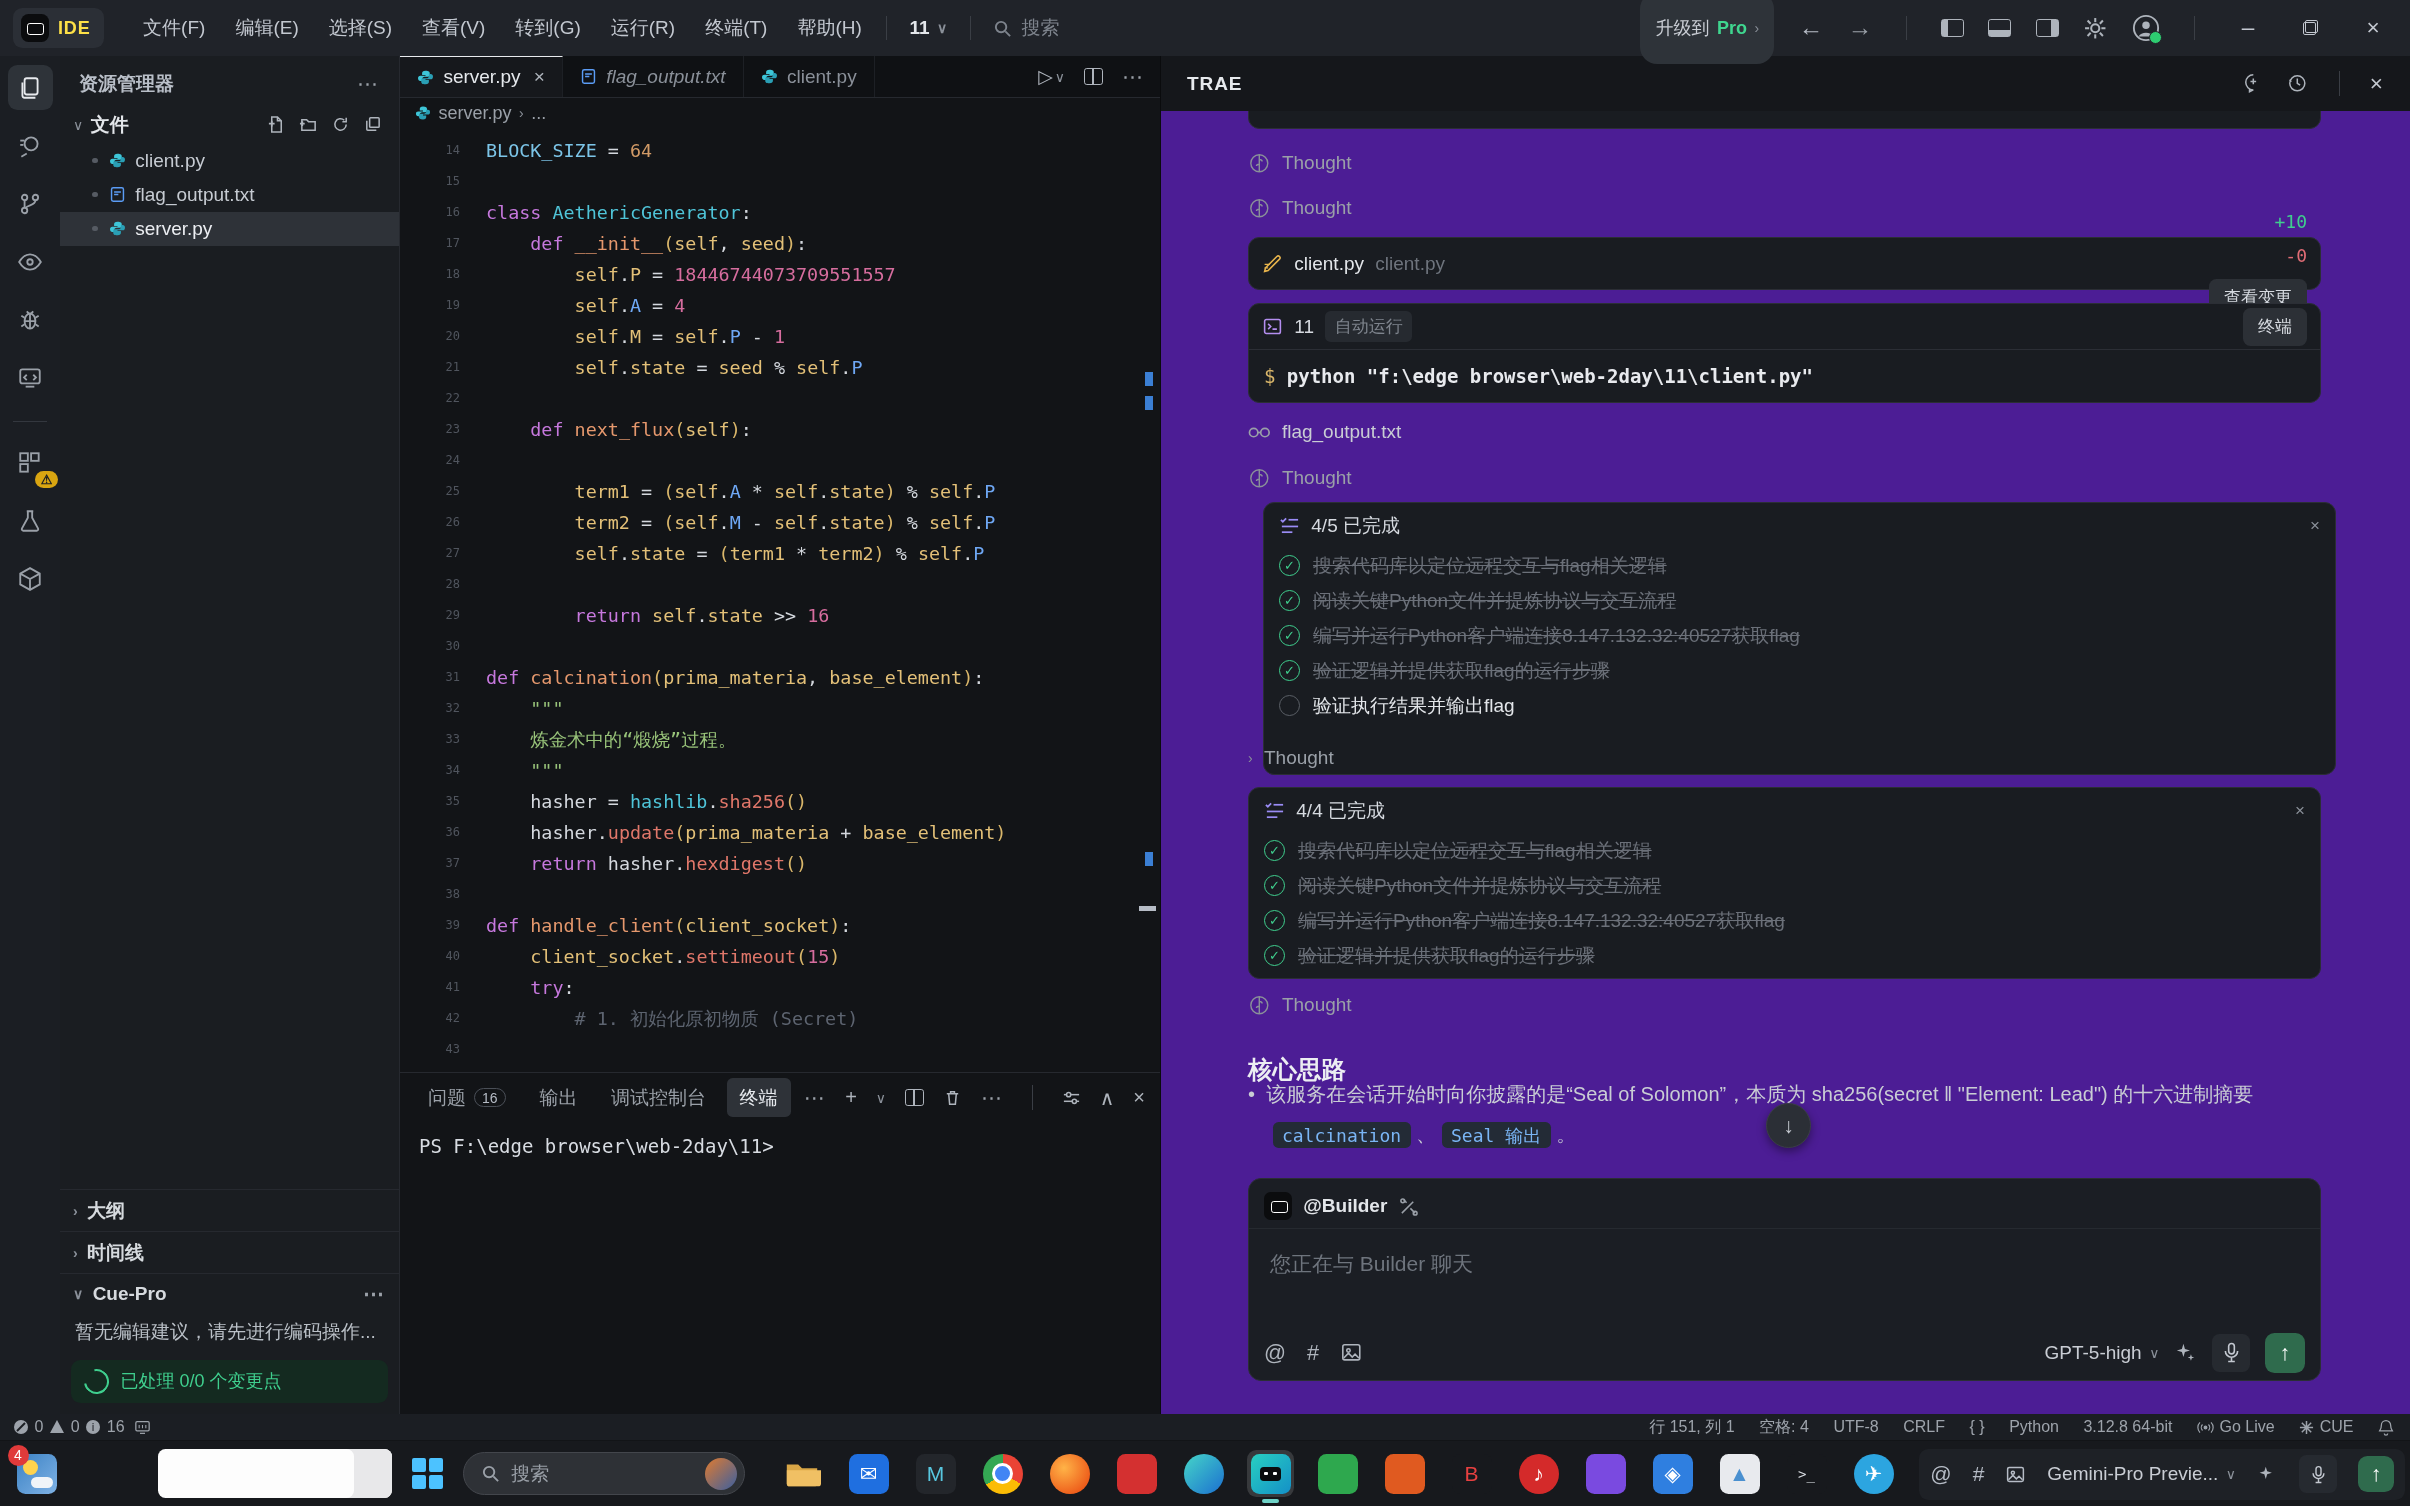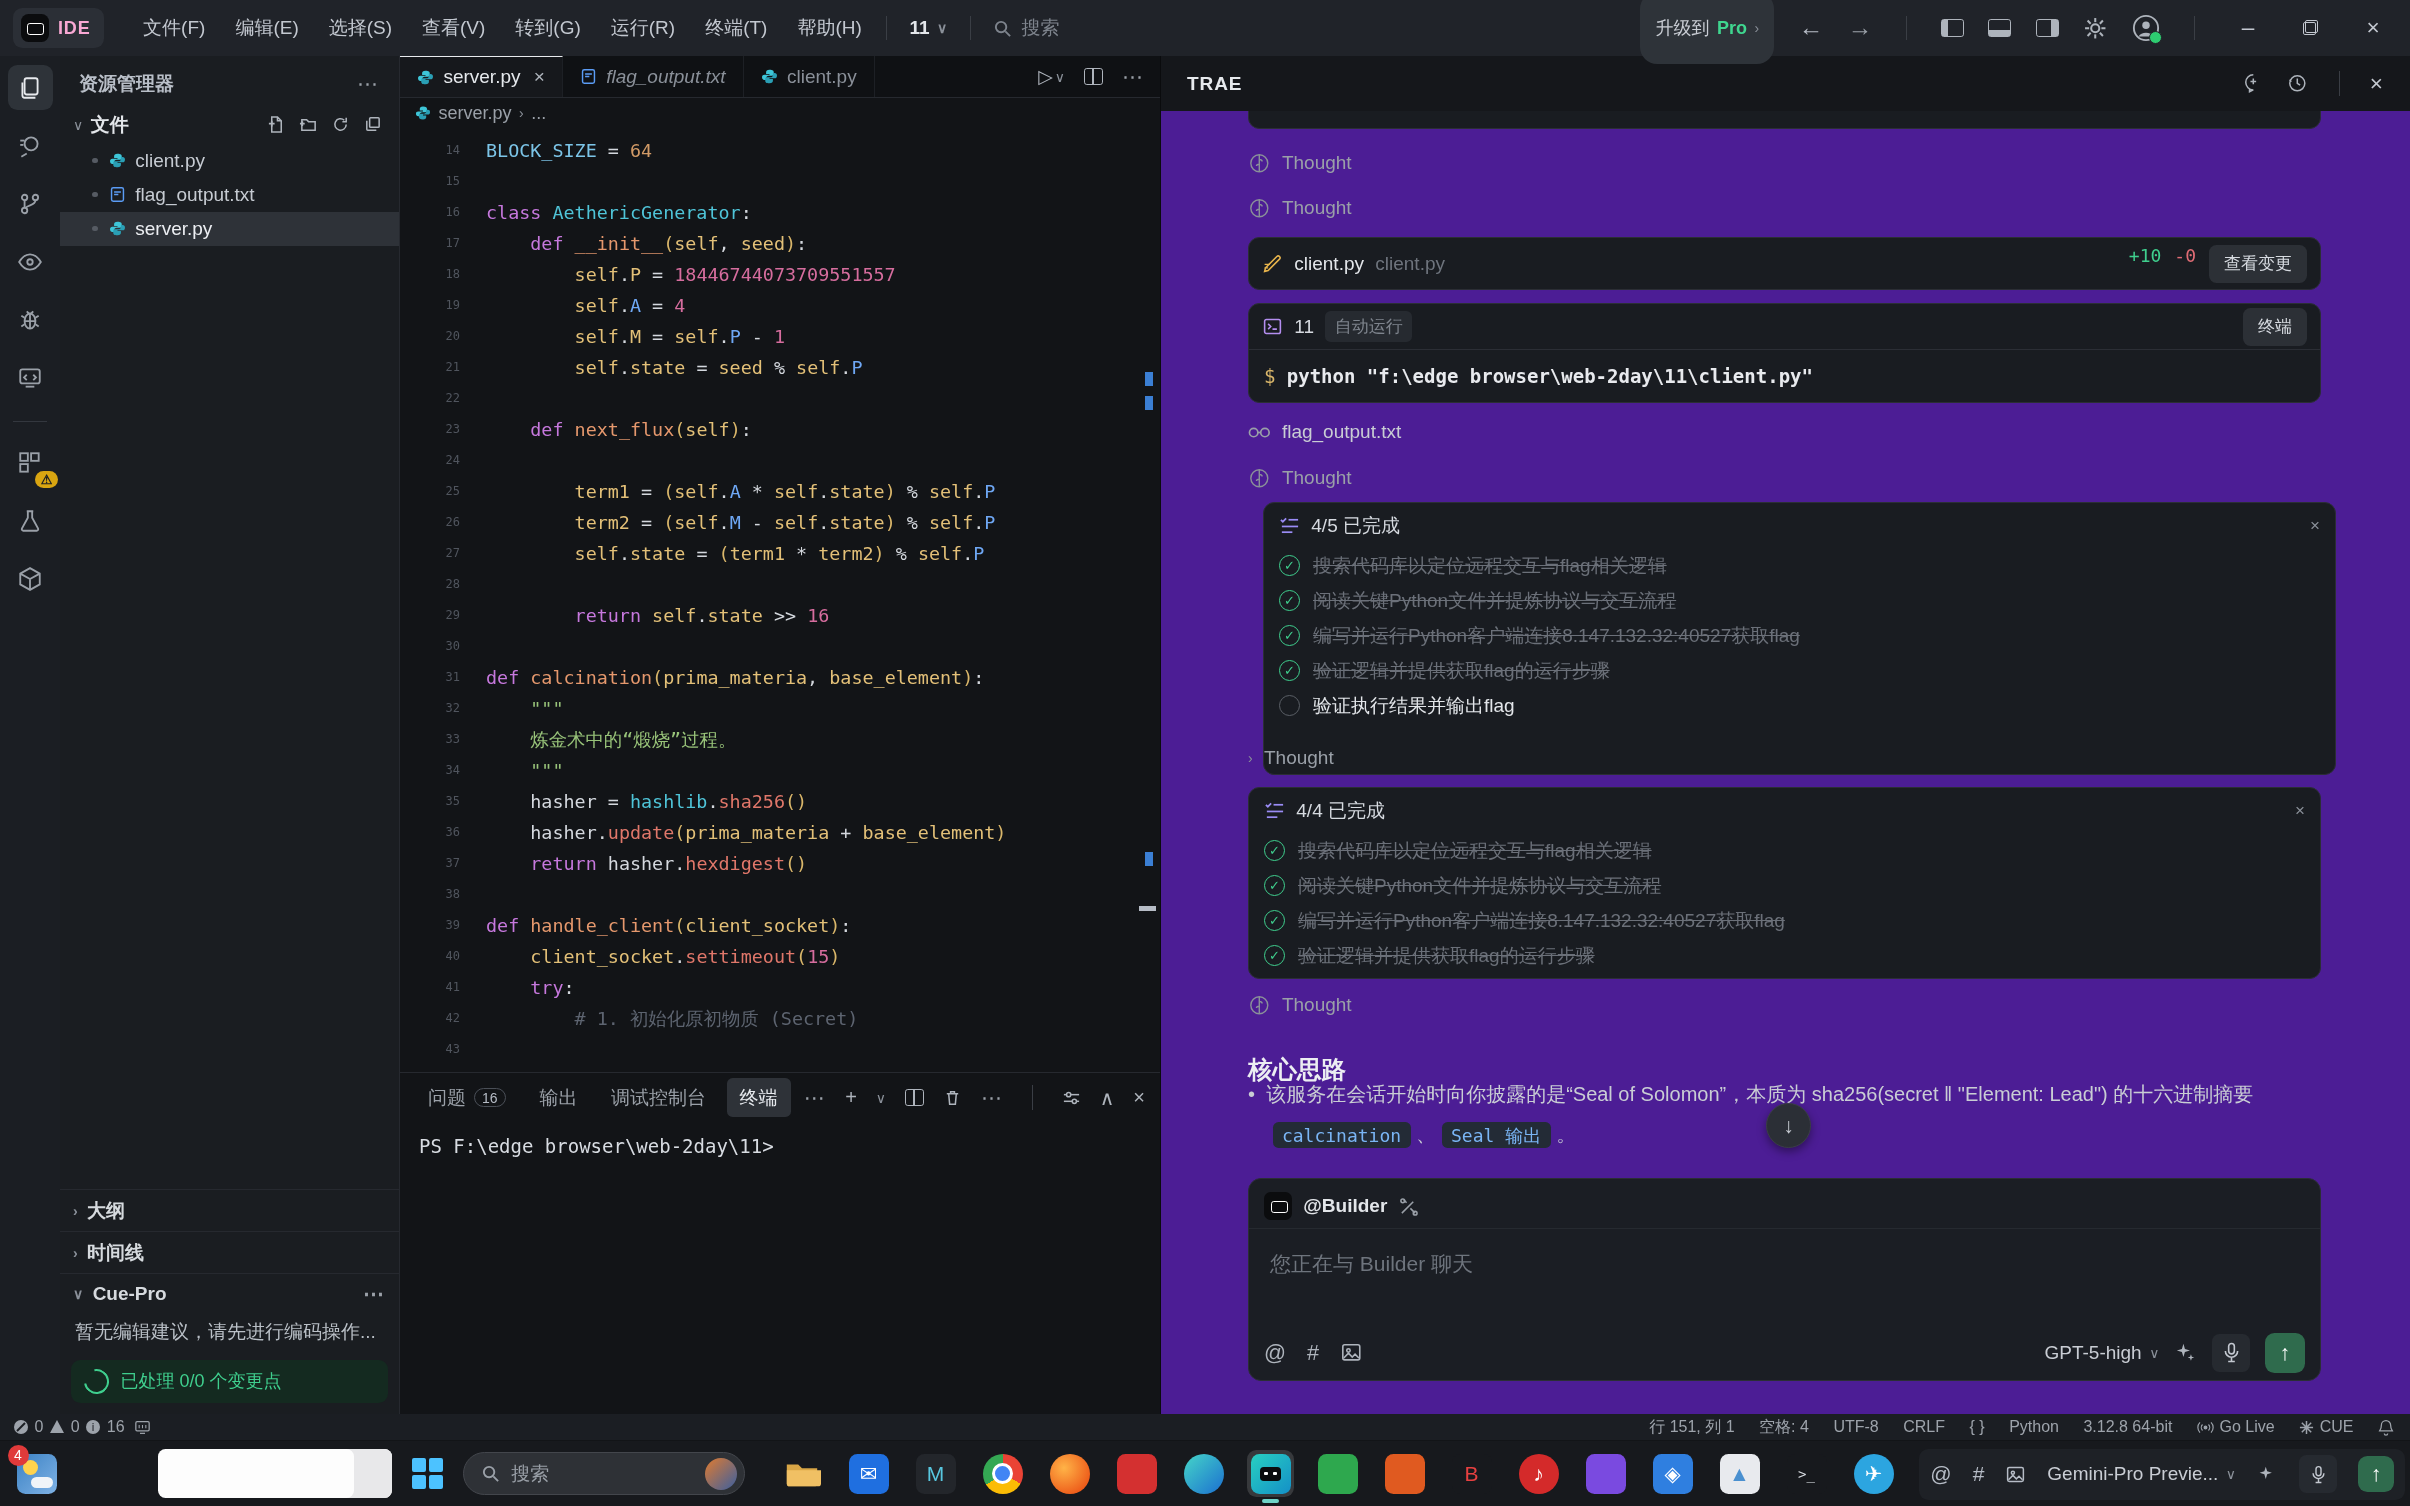--- a/index.html
+++ b/index.html
@@ -5,21 +5,21 @@
   html,body{margin:0;padding:0;background:#0c0d10;}
   #app{position:relative;width:2411px;height:1507px;overflow:hidden;background:#121417;
        font-family:"Liberation Sans",sans-serif;color:#c9cdd4;-webkit-font-smoothing:antialiased;}
   .mono{font-family:"DejaVu Sans Mono",monospace;}
   svg{display:block}
   
   .titlebar{position:absolute;left:0;top:0;width:2411px;height:56px;background:#202329;display:flex;align-items:center;z-index:30;}
   .logo-chip{display:flex;align-items:center;gap:9.4px;background:#2b2f36;border-radius:9.4px;padding:5.6px 13px 5.6px 7.5px;margin-left:13px;}
   .logo-sq{width:28px;height:28px;background:#0b0c0e;border-radius:7.5px;position:relative;}
   .logo-sq:after{content:"";position:absolute;left:6.6px;top:9.4px;width:15px;height:9.4px;border:1.9px solid #fff;border-radius:2.8px;}
-  .logo-txt{color:#f9a8d4;font-weight:bold;font-size:18px;letter-spacing:0.9px;}
+  .logo-txt{color:#fde047;font-weight:bold;font-size:18px;letter-spacing:0.9px;}
   .menus{display:flex;align-items:flex-start;margin-left:24.5px;gap:0;}
   .menu-item{font-size:19px;color:#c3c8d0;padding:5.6px 15px;border-radius:5.6px;cursor:default;}
   .vdiv{width:0.9px;height:24.5px;background:#3a3e45;margin:0 9.4px;}
   .win-picker{display:flex;align-items:center;gap:7.5px;font-size:19px;color:#e3e6ea;font-weight:bold;padding:0 13px;}
   .chev{color:#8a9099;font-size:14px;}
   .tb-search{display:flex;align-items:center;gap:9.4px;color:#7e848d;font-size:19px;margin-left:13px;}
   .tb-right{position:absolute;right:0;top:0;height:56px;display:flex;align-items:center;gap:24.5px;padding-right:19px;}
   .upgrade-pill{display:flex;align-items:center;gap:7.5px;background:#2e3339;border-radius:17px;padding:24px 15px;font-size:18px;}
   .upgrade-pill .plan{color:#3fd68f;font-weight:bold;}
   .nav-arrow{font-size:24.5px;color:#b6bcc6;}
@@ -88,21 +88,21 @@
   
   .assistant{position:absolute;left:1160px;top:56px;width:1250px;height:1358px;background:#4c1d95;border-left:0.9px solid #0a0b0d;overflow:hidden;text-decoration:underline;}
   .as-header{position:absolute;left:0;top:0;right:0;height:55px;display:flex;align-items:center;z-index:5;background:#15171b;}
   .as-title{font-weight:bold;font-size:19px;color:#e6e9ed;margin-left:26px;letter-spacing:0.9px;}
   .as-hicons{margin-left:auto;display:flex;align-items:center;gap:21px;padding-right:28px;color:#aeb4bc;}
   .card{position:absolute;left:87px;width:1073px;background:#191c21;border:0.9px solid #2b2e35;border-radius:11.3px;box-sizing:border-box;}
   .thought-row{position:absolute;left:87px;display:flex;align-items:center;gap:11.3px;color:#9aa0a8;font-size:19px;}
   .fc-row{display:flex;align-items:center;gap:11.3px;padding:0 13px;height:51px;}
   .fc-name{color:#e3e6ea;font-size:19px;}
   .fc-path{color:#6e747d;font-size:19px;}
-  .fc-right{margin-left:auto;display:flex;align-items:flex-start;gap:13px;}
+  .fc-right{margin-left:auto;display:flex;align-items:flex-end;gap:13px;flex-direction:column;}
   .plus{color:#3fcf8e;font-size:18px;font-family:"DejaVu Sans Mono",monospace;}
   .minus{color:#e06c75;font-size:18px;font-family:"DejaVu Sans Mono",monospace;}
   .chip-btn{background:#2c3036;border-radius:7.5px;padding:7.5px 15px;font-size:17px;color:#d6dae0;}
   .tc-head{display:flex;align-items:center;gap:11.3px;height:45px;padding:0 13px;border-bottom:0.9px solid #2b2e35;}
   .tc-id{color:#d6dae0;font-size:19px;}
   .tc-chip{background:#262a30;color:#7e848d;font-size:17px;border-radius:5.6px;padding:3.8px 9.4px;}
   .tc-body{display:flex;align-items:center;gap:11.3px;padding:15px 15px;font-size:19px;}
   .tc-dollar{color:#d9b66a;font-family:"DejaVu Sans Mono",monospace;}
   .tc-cmd{color:#e8eaee;font-weight:bold;font-family:"DejaVu Sans Mono",monospace;}
   .flag-row{position:absolute;left:87px;display:flex;align-items:center;gap:11.3px;color:#c9cdd4;font-size:19px;}

